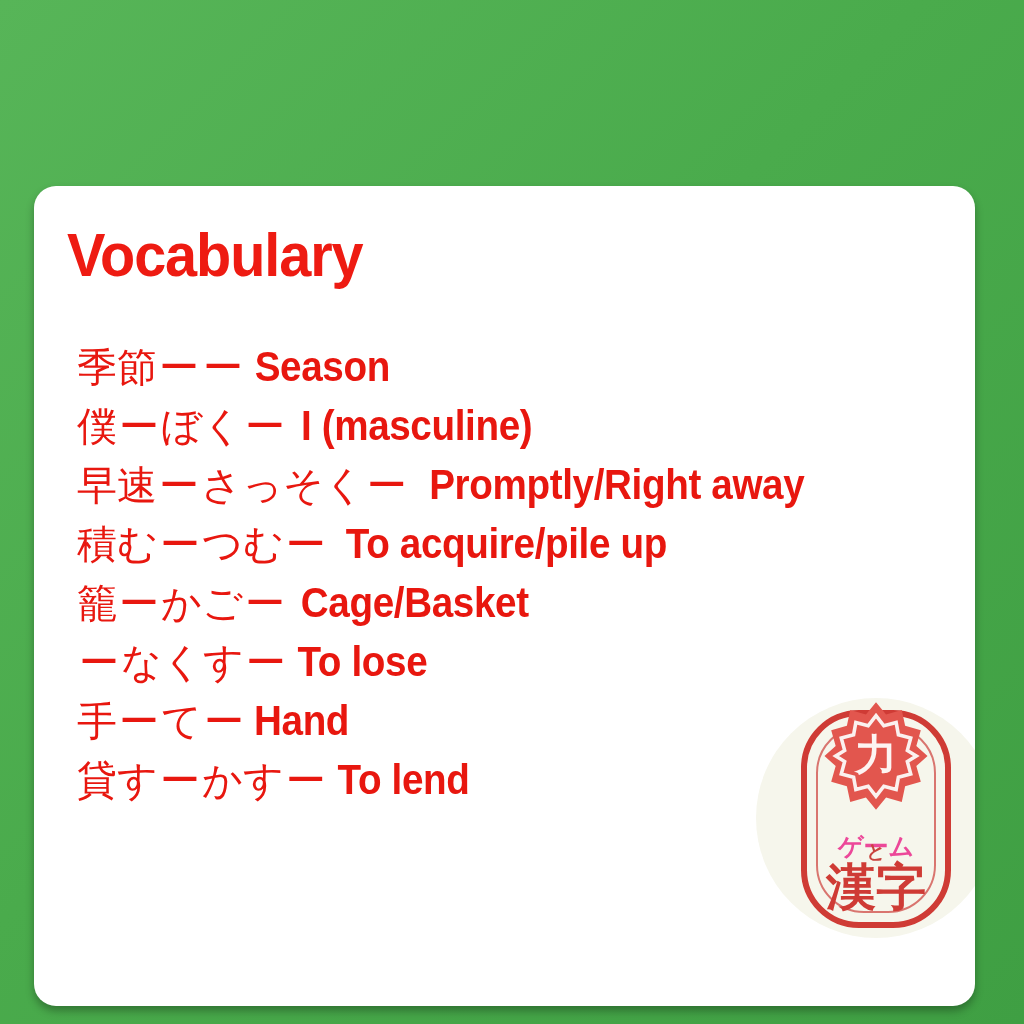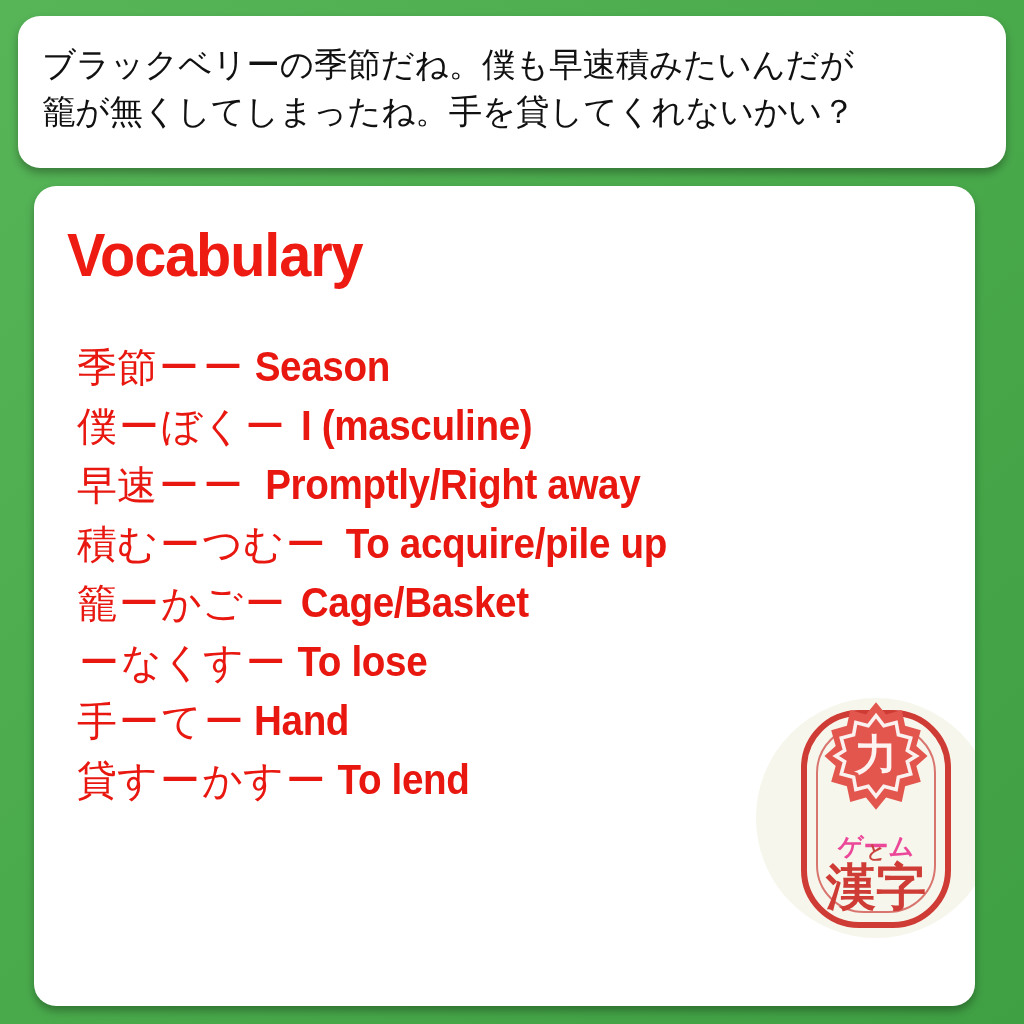--- a/index.html
+++ b/index.html
@@ -217,24 +217,20 @@
     font-weight: bold;
     color: #cf3b35;
     line-height: 1;
   }
 </style>
 </head>
 <body>
 
 <div id="stage">
 
-  <div class="card" id="sentence-card">
-    <div id="sentence-text">ブラックベリーの季節だね。僕も早速積みたいんだが
-籠が無くしてしまったね。手を貸してくれないかい？</div>
-  </div>
 
   <div class="card" id="vocab-card">
 
     <div id="vocab-title">Vocabulary</div>
 
     <ul id="vocab-list">
       <li class="vocab-row">
         <span class="vocab-jp">季節</span>
         <span class="sep">ー</span>
         <span class="sep">ー</span>
@@ -243,20 +239,21 @@
       <li class="vocab-row">
         <span class="vocab-jp">僕</span>
         <span class="sep">ー</span>
         <span class="vocab-kana">ぼく</span>
         <span class="sep">ー</span>
         <span class="vocab-en">I (masculine)</span>
       </li>
       <li class="vocab-row">
         <span class="vocab-jp">早速</span>
         <span class="sep">ー</span>
+        <span class="vocab-kana">さっそく</span>
         <span class="sep">ー</span>
         <span class="vocab-en">Promptly/Right away</span>
       </li>
       <li class="vocab-row">
         <span class="vocab-jp">積む</span>
         <span class="sep">ー</span>
         <span class="vocab-kana">つむ</span>
         <span class="sep">ー</span>
         <span class="vocab-en">To acquire/pile up</span>
       </li>

